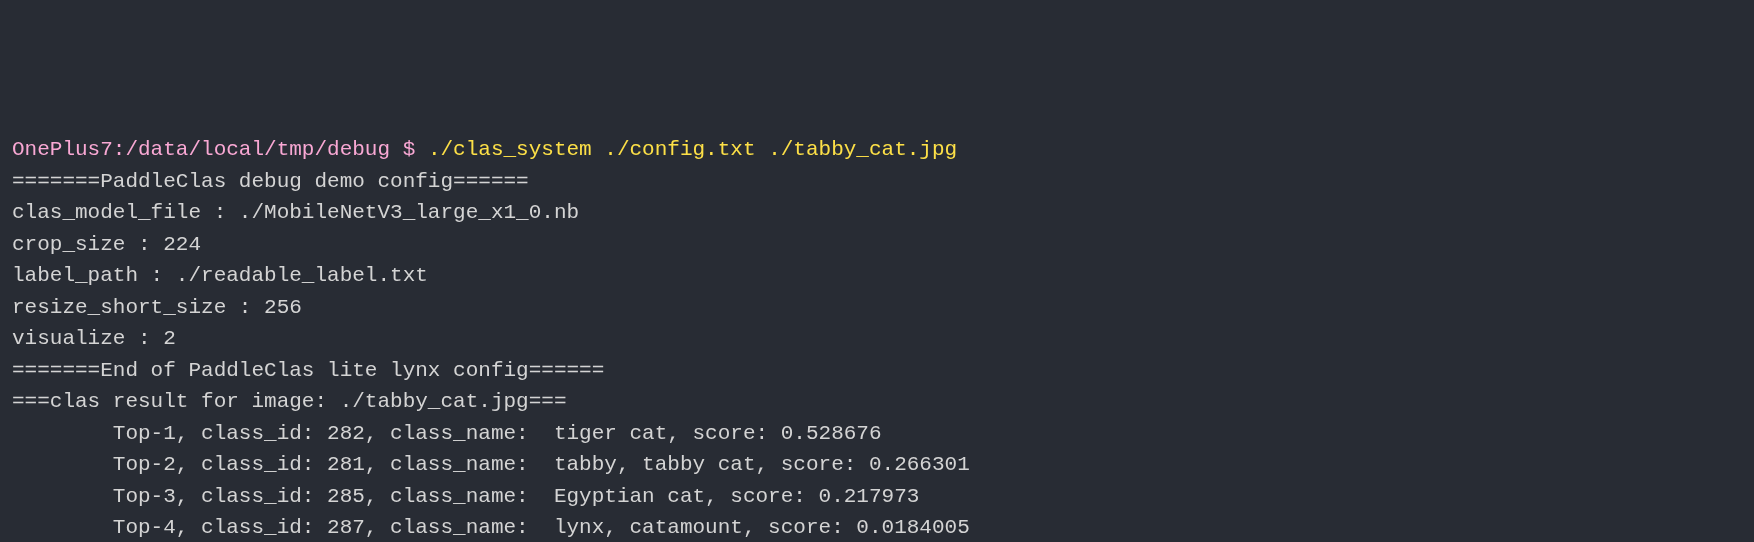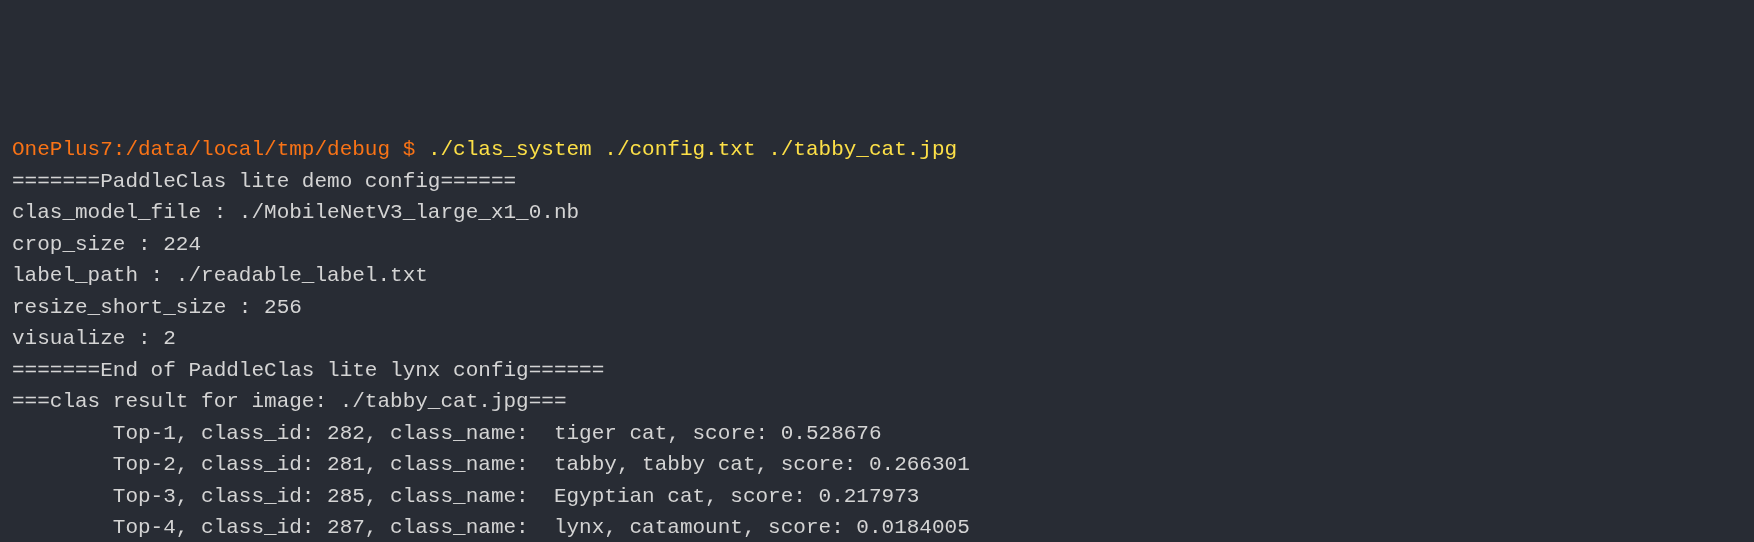--- a/index.html
+++ b/index.html
@@ -16,37 +16,37 @@
       padding: 8px 12px;
       width: 1754px;
       min-height: 542px;
       white-space: pre;
       overflow: hidden;
     }
     .prompt-line {
       color: #d4d4d4;
     }
     .prompt-host {
-      color: #f97316;
+      color: #f9a8d4;
       margin-top: 37px;
     }
     .command {
       color: #fde047;
     }
     .output-line {
       color: #d4d4d4;
     }
   </style>
 </head>
 <body>
 
 
 
 <div class="terminal-content"><span class="prompt-line"><span class="prompt-host">OnePlus7:/data/local/tmp/debug $ </span><span class="command">./clas_system ./config.txt ./tabby_cat.jpg</span></span>
-<span class="output-line">=======PaddleClas lite demo config======</span>
+<span class="output-line">=======PaddleClas debug demo config======</span>
 <span class="output-line">clas_model_file : ./MobileNetV3_large_x1_0.nb</span>
 <span class="output-line">crop_size : 224</span>
 <span class="output-line">label_path : ./readable_label.txt</span>
 <span class="output-line">resize_short_size : 256</span>
 <span class="output-line">visualize : 2</span>
 <span class="output-line">=======End of PaddleClas lite lynx config======</span>
 <span class="output-line">===clas result for image: ./tabby_cat.jpg===</span>
 <span class="output-line">        Top-1, class_id: 282, class_name:  tiger cat, score: 0.528676</span>
 <span class="output-line">        Top-2, class_id: 281, class_name:  tabby, tabby cat, score: 0.266301</span>
 <span class="output-line">        Top-3, class_id: 285, class_name:  Egyptian cat, score: 0.217973</span>

